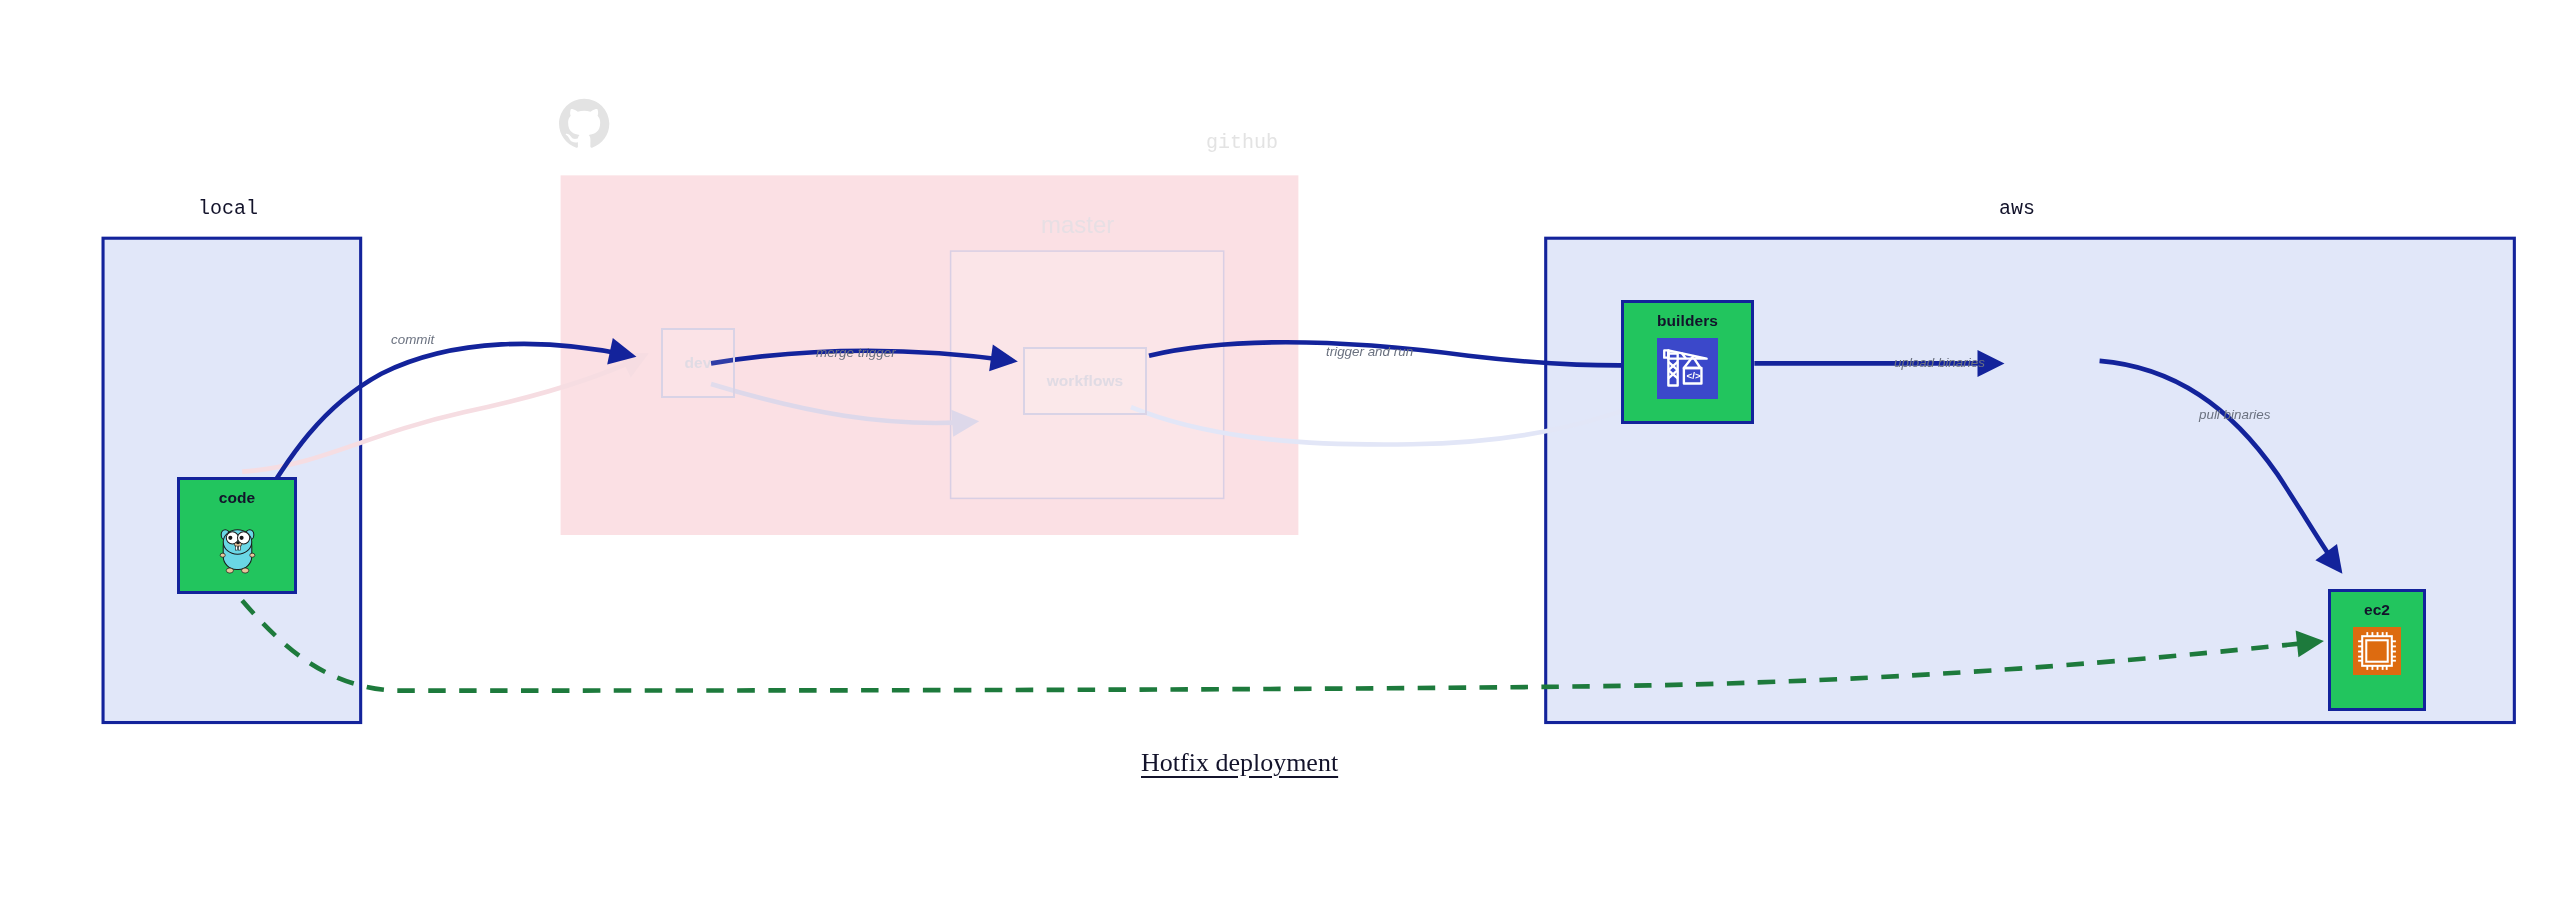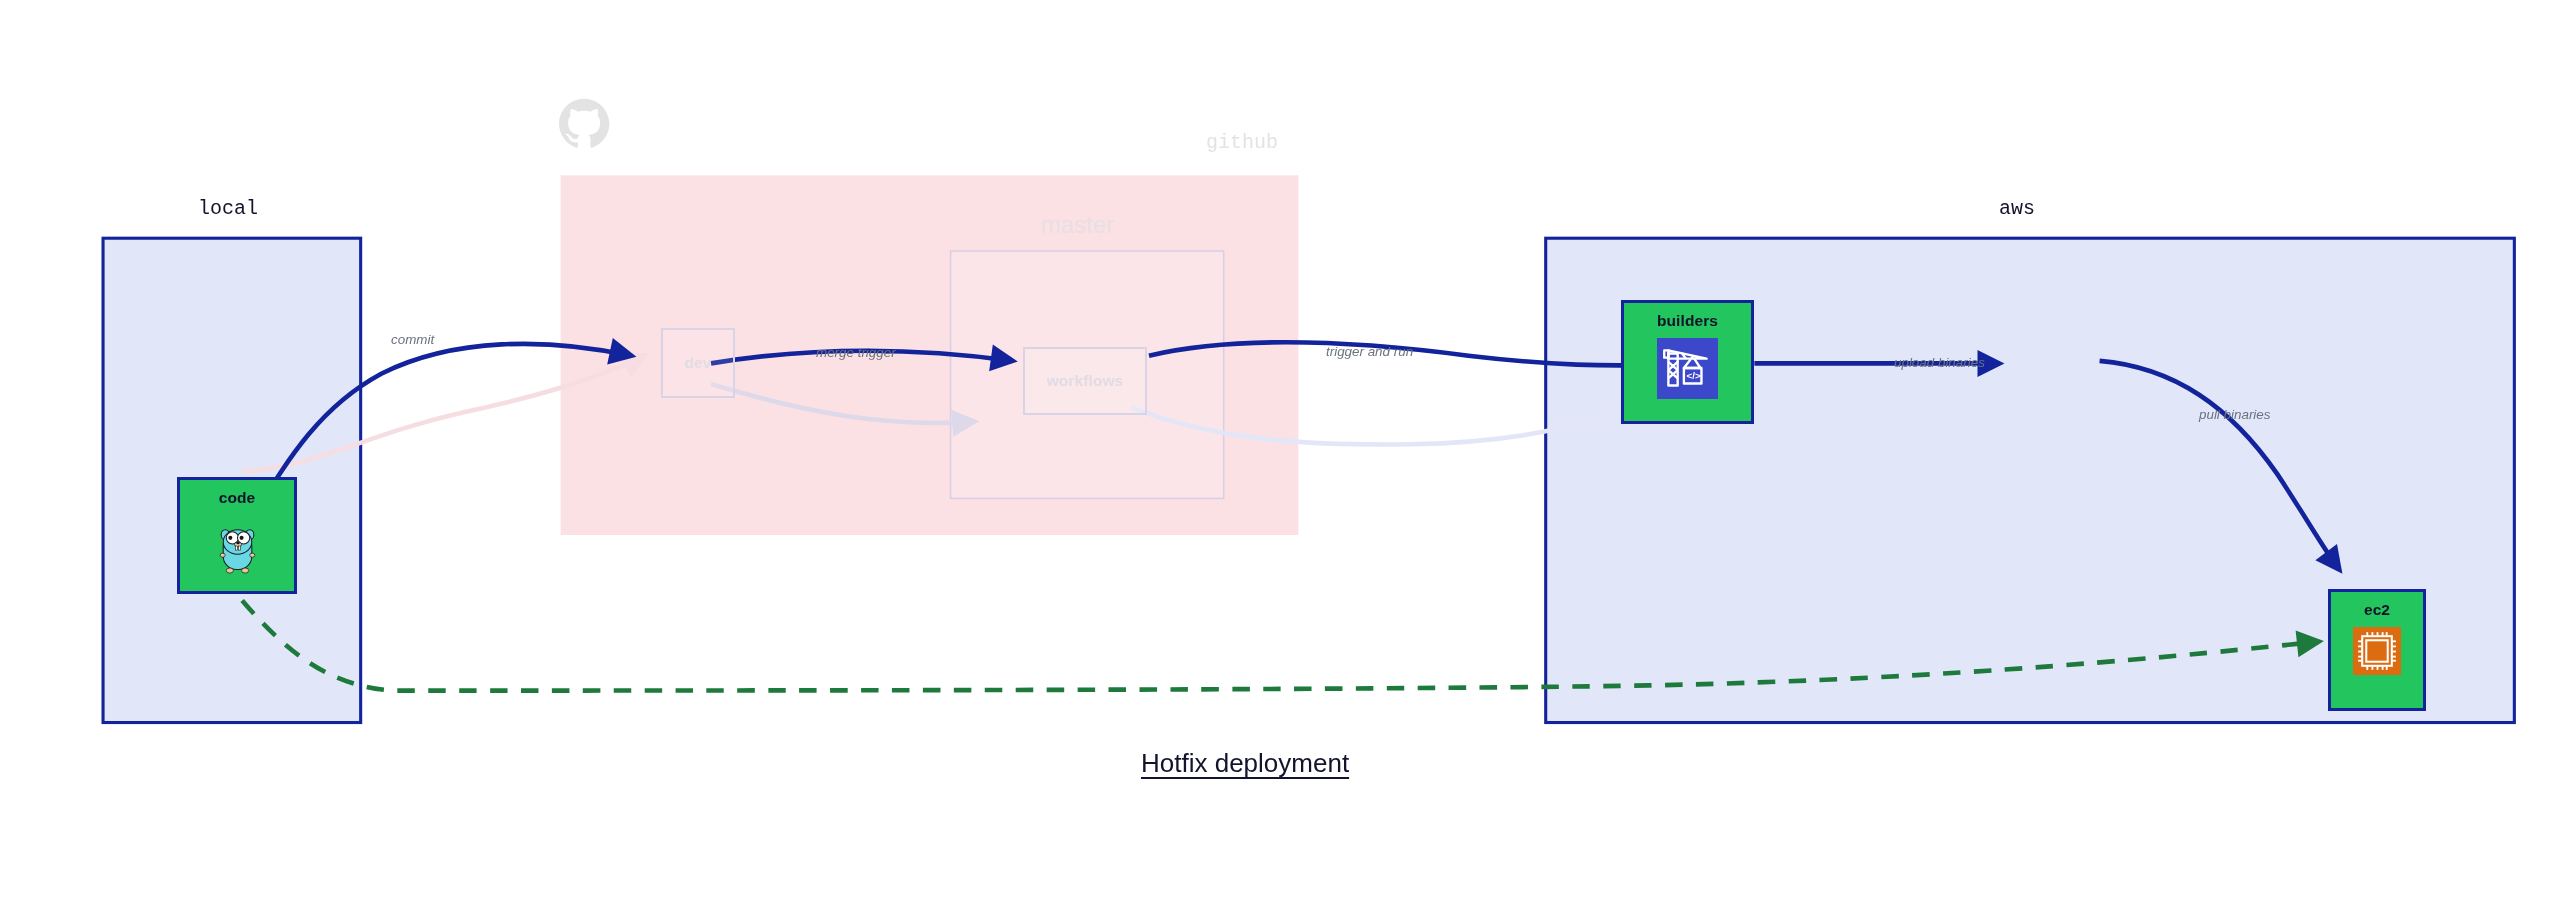--- a/index.html
+++ b/index.html
@@ -89,21 +89,21 @@
   }
 
   
   #diagram-title {
     position: absolute;
     font-size: 26px;
     color: #13132b;
     text-decoration: underline;
     text-underline-offset: 5.2px;
     white-space: nowrap;
-    font-family: Liberation Sans, sans-serif;
+    font-family: Liberation Serif, serif;
   }
 </style>
 </head>
 <body>
 
 <div id="stage">
 
   <svg id="canvas" viewBox="0 0 5054 1750">
     <defs>
       <marker id="arrow-blue" viewBox="0 0 12 12" refX="9" refY="6" markerWidth="7" markerHeight="7" orient="auto-start-reverse">

